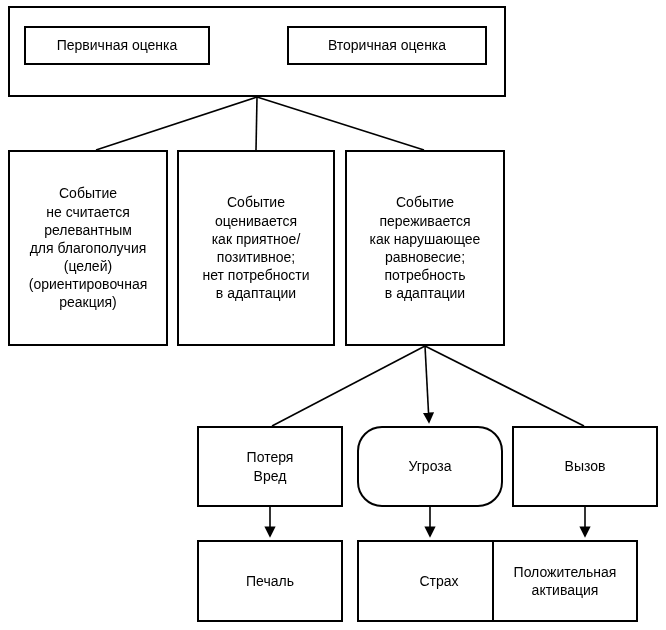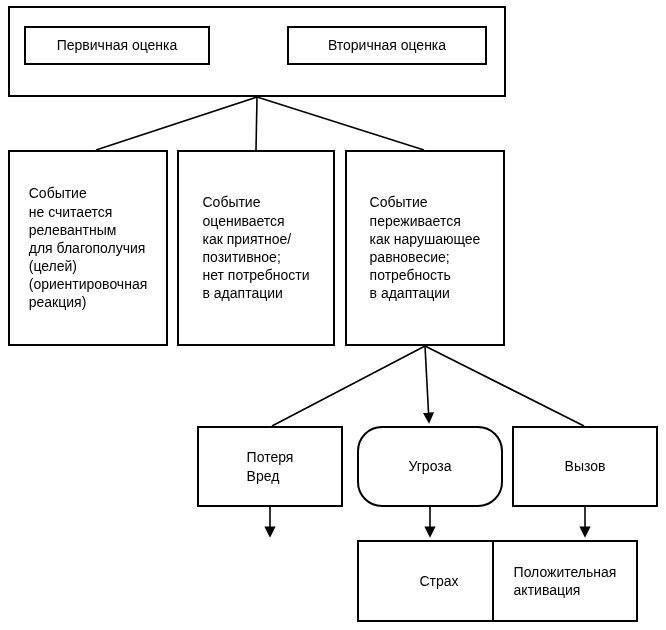--- a/index.html
+++ b/index.html
@@ -22,20 +22,21 @@
   .connectors line { stroke: #000; stroke-width: 1.6; }
   .connectors .arrowhead { fill: #000; }
 
   .box {
     position: absolute;
     border: 2px solid #000;
     background: #ffffff;
     display: flex;
     align-items: center;
     justify-content: center;
+    text-align: center;
     font-size: 14px;
     line-height: 1.3;
   }
   .box .label { white-space: pre-line; }
 
   .outer-box {
     position: absolute;
     border: 2px solid #000;
     background: #ffffff;
   }
@@ -129,20 +130,23 @@
   </div>
 
   <div class="box threat-box">
     <span class="label">Угроза</span>
   </div>
 
   <div class="box challenge-box">
     <span class="label">Вызов</span>
   </div>
 
+  <div class="box sadness-box">
+    <span class="label">Печаль</span>
+  </div>
 
   <div class="box fear-box">
     <span class="label">Страх</span>
   </div>
 
   <div class="box activation-box">
     <span class="label">Положительная
 активация</span>
   </div>
 

